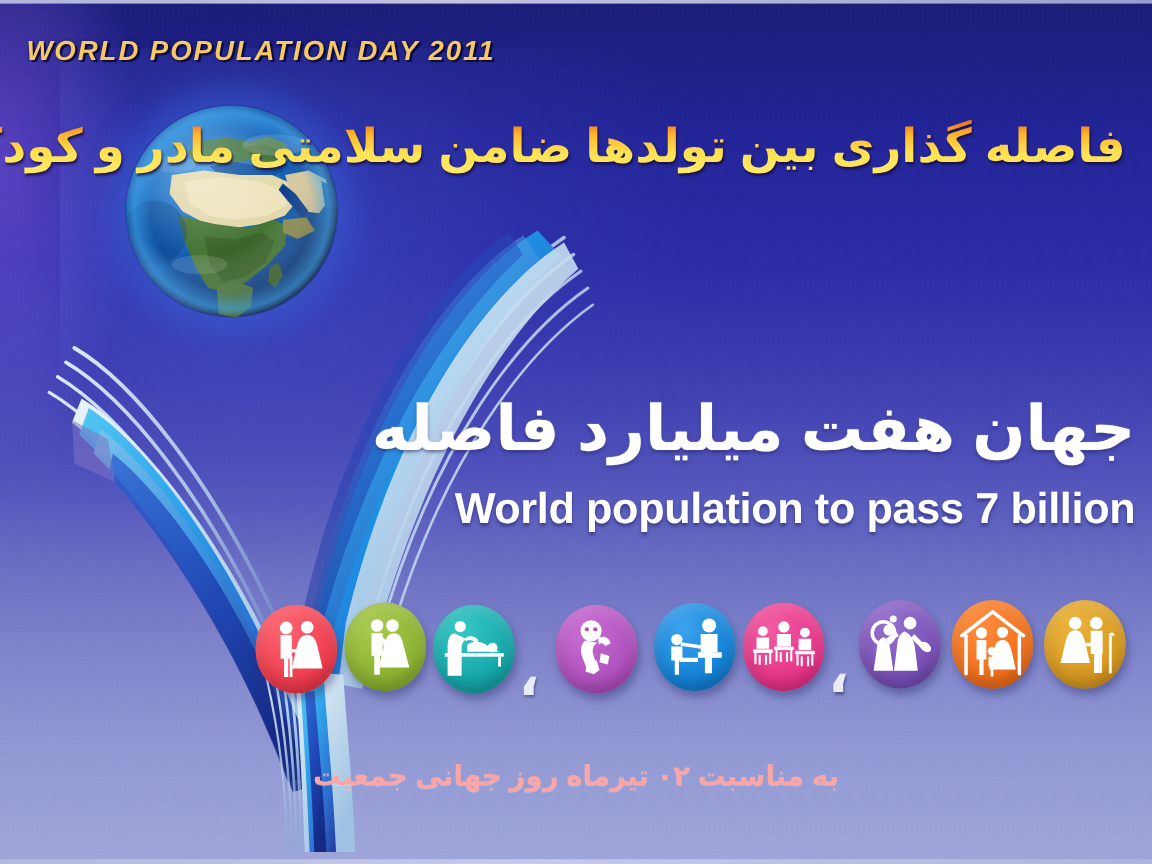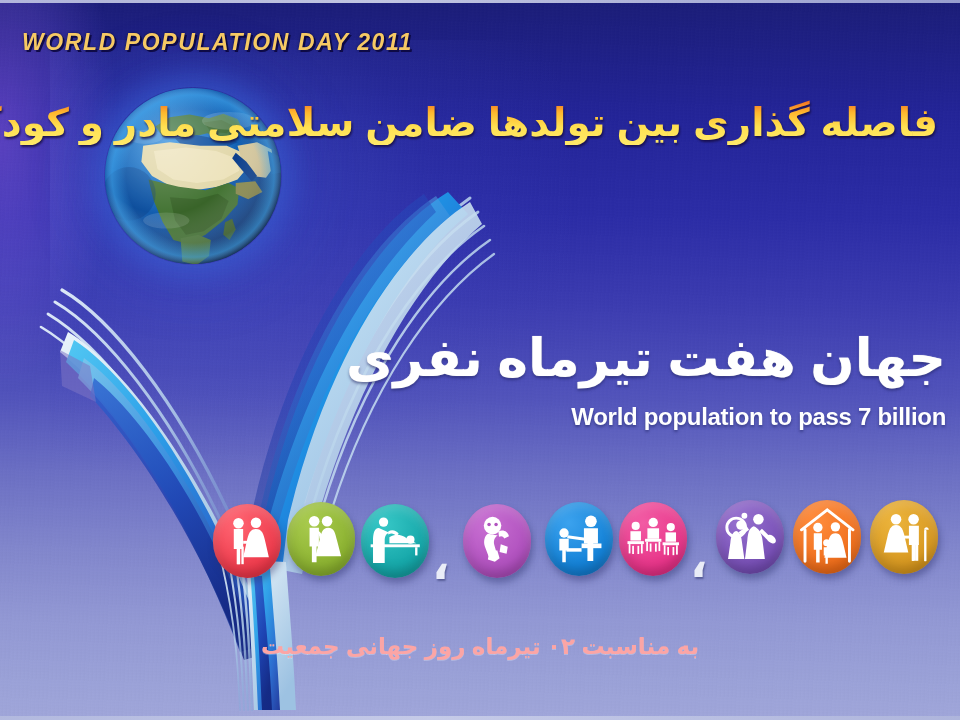--- a/index.html
+++ b/index.html
@@ -79,21 +79,21 @@
     position:absolute;right:14px;top:332px;
     direction:rtl;unicode-bidi:bidi-override;
     font-size:52px;font-weight:bold;
     color:#ffffff;
     white-space:nowrap;
     text-shadow:0 2px 3px rgba(25,30,90,.55), 0 0 1px rgba(255,255,255,.9);
     line-height:1;
   }
   #subhead-en{
     position:absolute;right:14px;top:403px;
-    font-size:24px;font-weight:bold;
+    font-size:36px;font-weight:bold;
     color:#ffffff;
     letter-spacing:-.3px;
     white-space:nowrap;
     text-shadow:0 2px 3px rgba(30,35,95,.55);
   }
 
   #footer-fa{
     position:absolute;left:0;right:0;top:633px;
     text-align:center;
     direction:rtl;unicode-bidi:bidi-override;
@@ -297,21 +297,21 @@
         <path d="M240,356 C248,424 250,470 252,520" stroke-width="2.4"></path>
         <path d="M234,360 C244,428 246,474 248,520" stroke-width="2.2"></path>
         <path d="M228,366 C240,432 242,476 244,520" stroke-width="2.0"></path>
         <path d="M222,374 C236,436 238,478 240,520" stroke-width="1.8"></path>
       </g>
     </svg>
   </div>
 
   <div id="title-en">WORLD POPULATION DAY 2011</div>
   <div id="headline-fa">فاصله گذاری بین تولدها ضامن سلامتی مادر و کودک</div>
-  <div id="subhead-fa">جهان هفت تیرماه نفری</div>
+  <div id="subhead-fa">جهان هفت میلیارد فاصله</div>
   <div id="subhead-en">World population to pass 7 billion</div>
   <div id="footer-fa">به مناسبت ۲۰ تیرماه روز جهانی جمعیت</div>
 
   <div class="icon-row">
 
     <div class="icon-badge" style="left:213px;top:504px;background:radial-gradient(circle at 35% 28%,#ff6572,#ef3d4e 62%,#cf2336);">
       <svg viewBox="0 0 100 100" fill="#fff">
         <circle cx="35" cy="20" r="9"></circle>
           <circle cx="65" cy="19" r="9"></circle>
         <path d="M27,30 h16 v34 h-5 v26 h-6 v-26 h-5 Z"></path>

